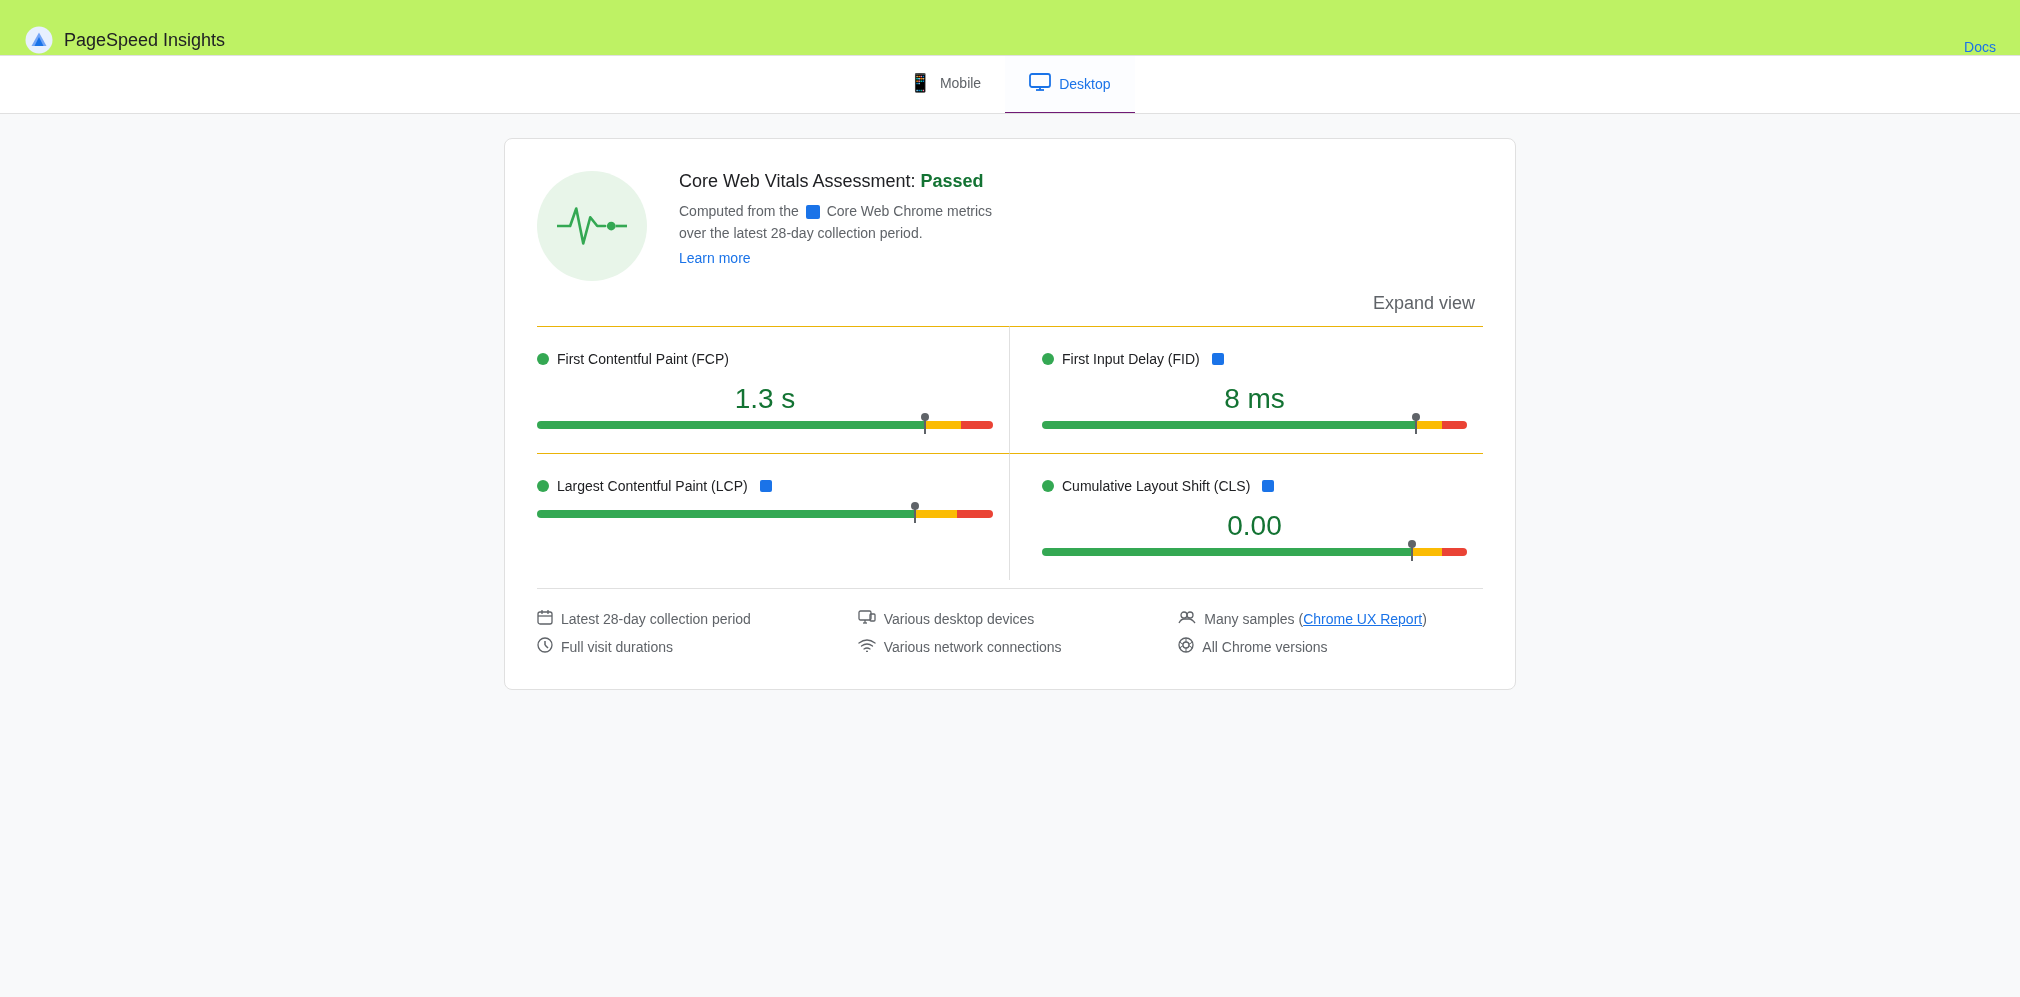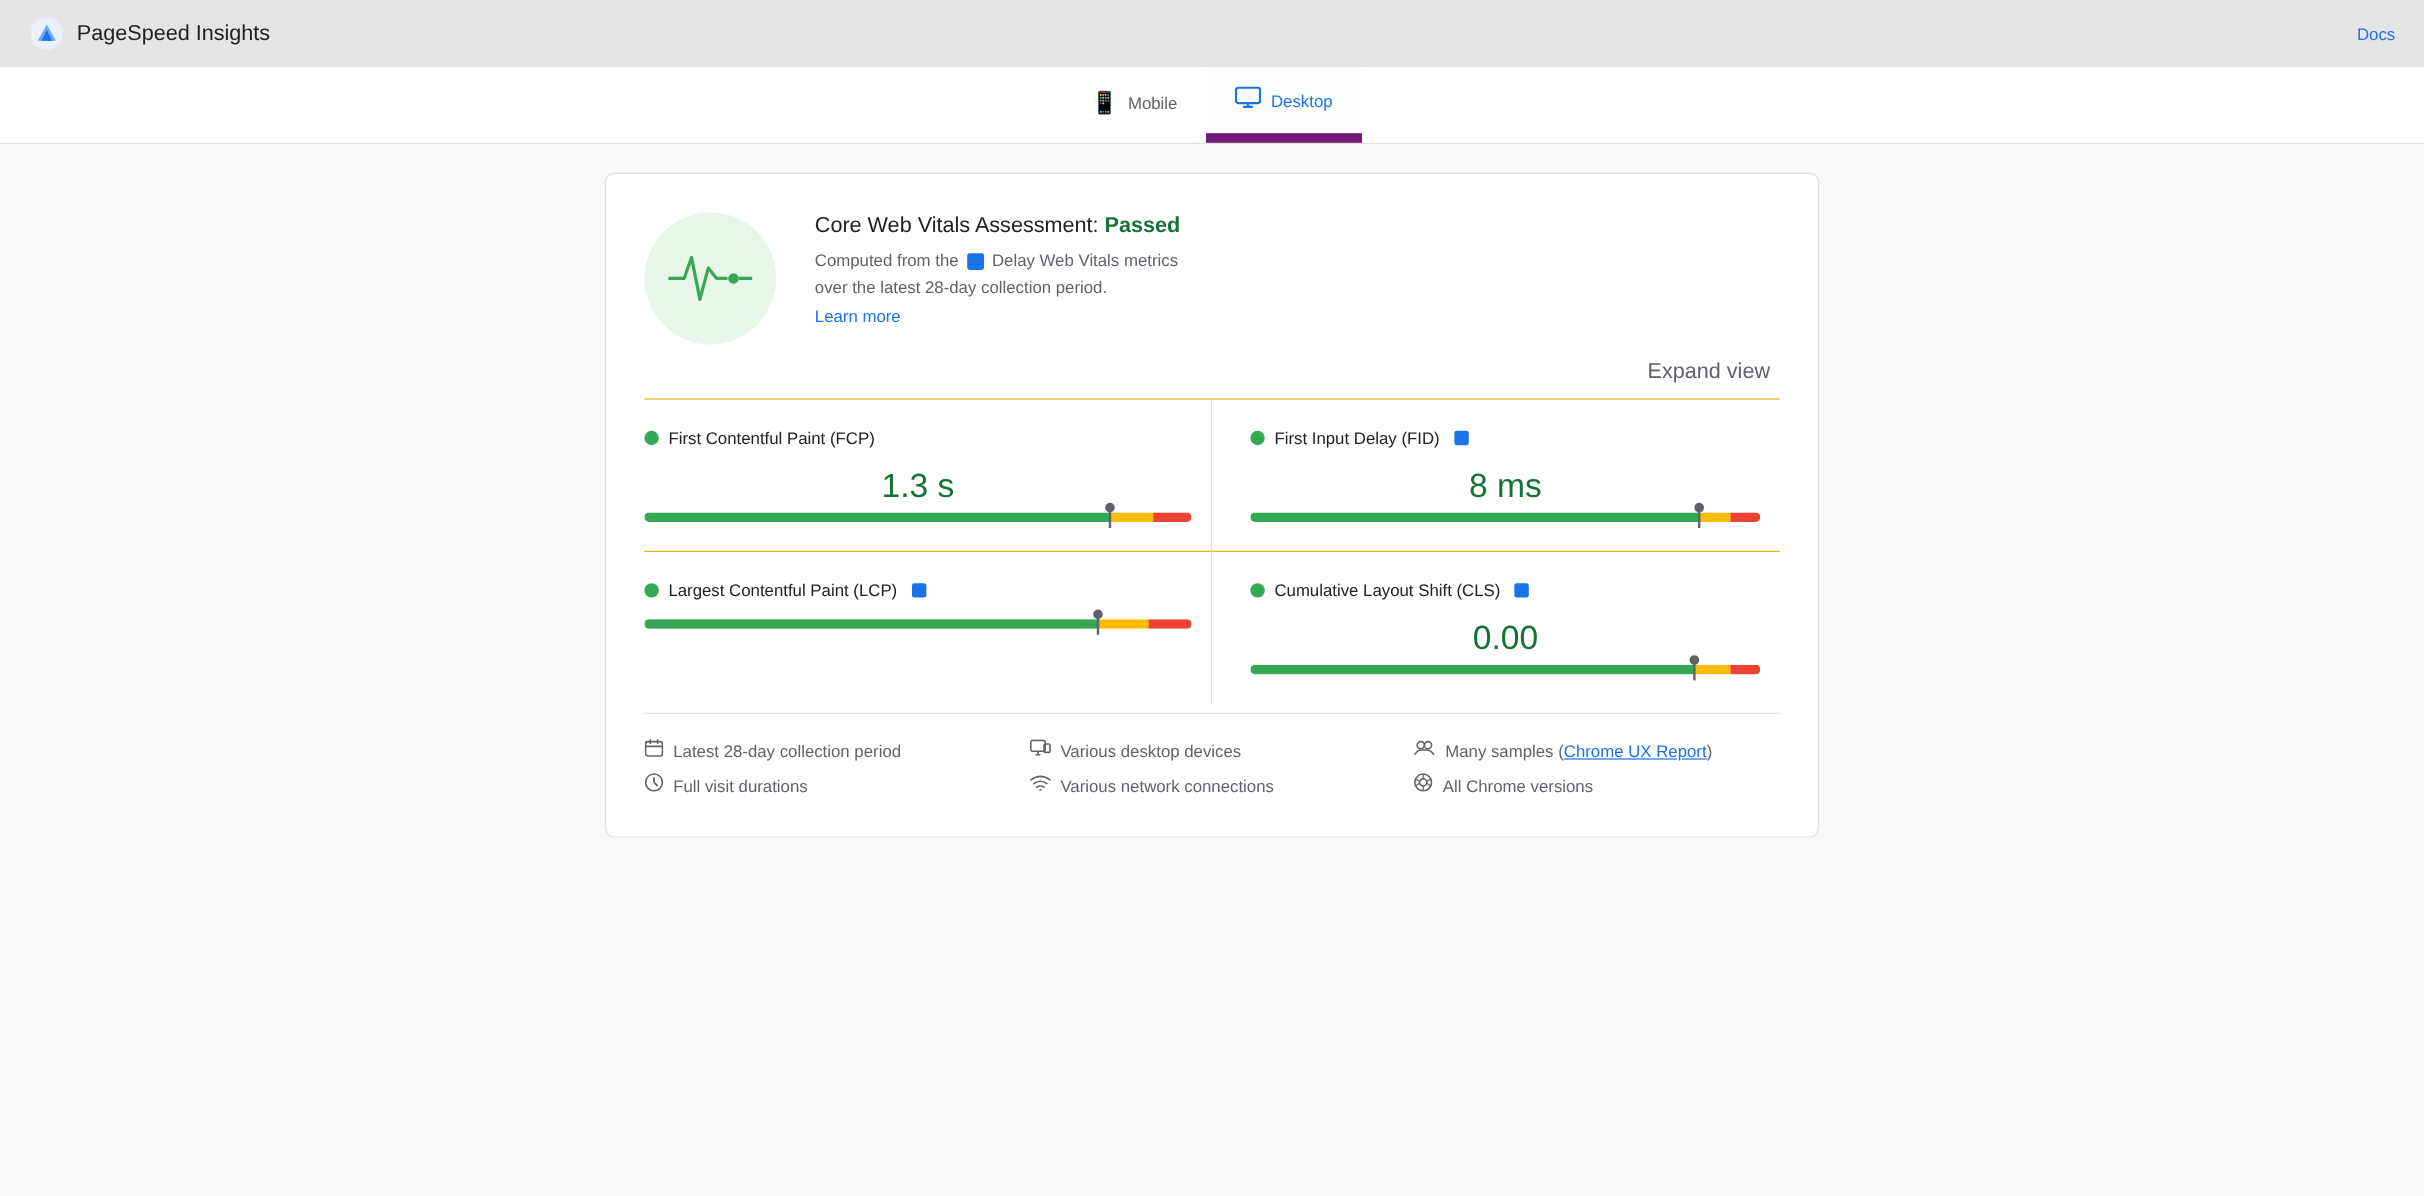--- a/index.html
+++ b/index.html
@@ -3,26 +3,26 @@
   <meta charset="utf-8">
   <style>
     * { box-sizing: border-box; margin: 0; padding: 0; }
     body {
       font-family: 'Google Sans', Arial, sans-serif;
       background: #f8f9fa;
       color: #202124;
       min-height: 997px;
     }
     .header {
-      background: #e5e5e5;
+      background: #bef264;
       border-bottom: 1px solid #e0e0e0;
       padding: 0 24px;
       height: 56px;
       display: flex;
-      align-items: center;
+      align-items: flex-end;
       justify-content: space-between;
     }
     .header-logo {
       display: flex;
       align-items: center;
       gap: 10px;
     }
     .logo-icon {
       width: 30px;
       height: 30px;
@@ -51,21 +51,21 @@
       padding: 16px 24px;
       font-size: 14px;
       font-weight: 500;
       color: #5f6368;
       cursor: pointer;
       border-bottom: 3px solid transparent;
       position: relative;
     }
     .tab.active {
       color: #1a73e8;
-      border-bottom: 8px solid #701a75;
+      border-bottom: 1px solid #701a75;
       background: #e8f0fe22;
     }
     .tab-icon {
       font-size: 18px;
     }
     .content {
       max-width: 1060px;
       margin: 0 auto;
       padding: 0 24px;
     }
@@ -294,21 +294,21 @@
         </svg>
       </div>
       <div class="cwv-info">
         <h2>
           <span>Core Web Vitals Assessment:</span>
           <span class="cwv-passed">Passed</span>
         </h2>
         <p class="cwv-desc">
           <span>Computed from the</span>
           <span class="crux-badge"></span>
-          <span>Delay Web Vitals metrics</span><br>
+          <span>Core Web Chrome metrics</span><br>
           <span>over the latest 28-day collection period.</span>
         </p>
         <a class="cwv-learn">Learn more</a>
       </div>
     </div>
 
     <div class="expand-row">
       <button class="expand-btn">Expand view</button>
     </div>
 

